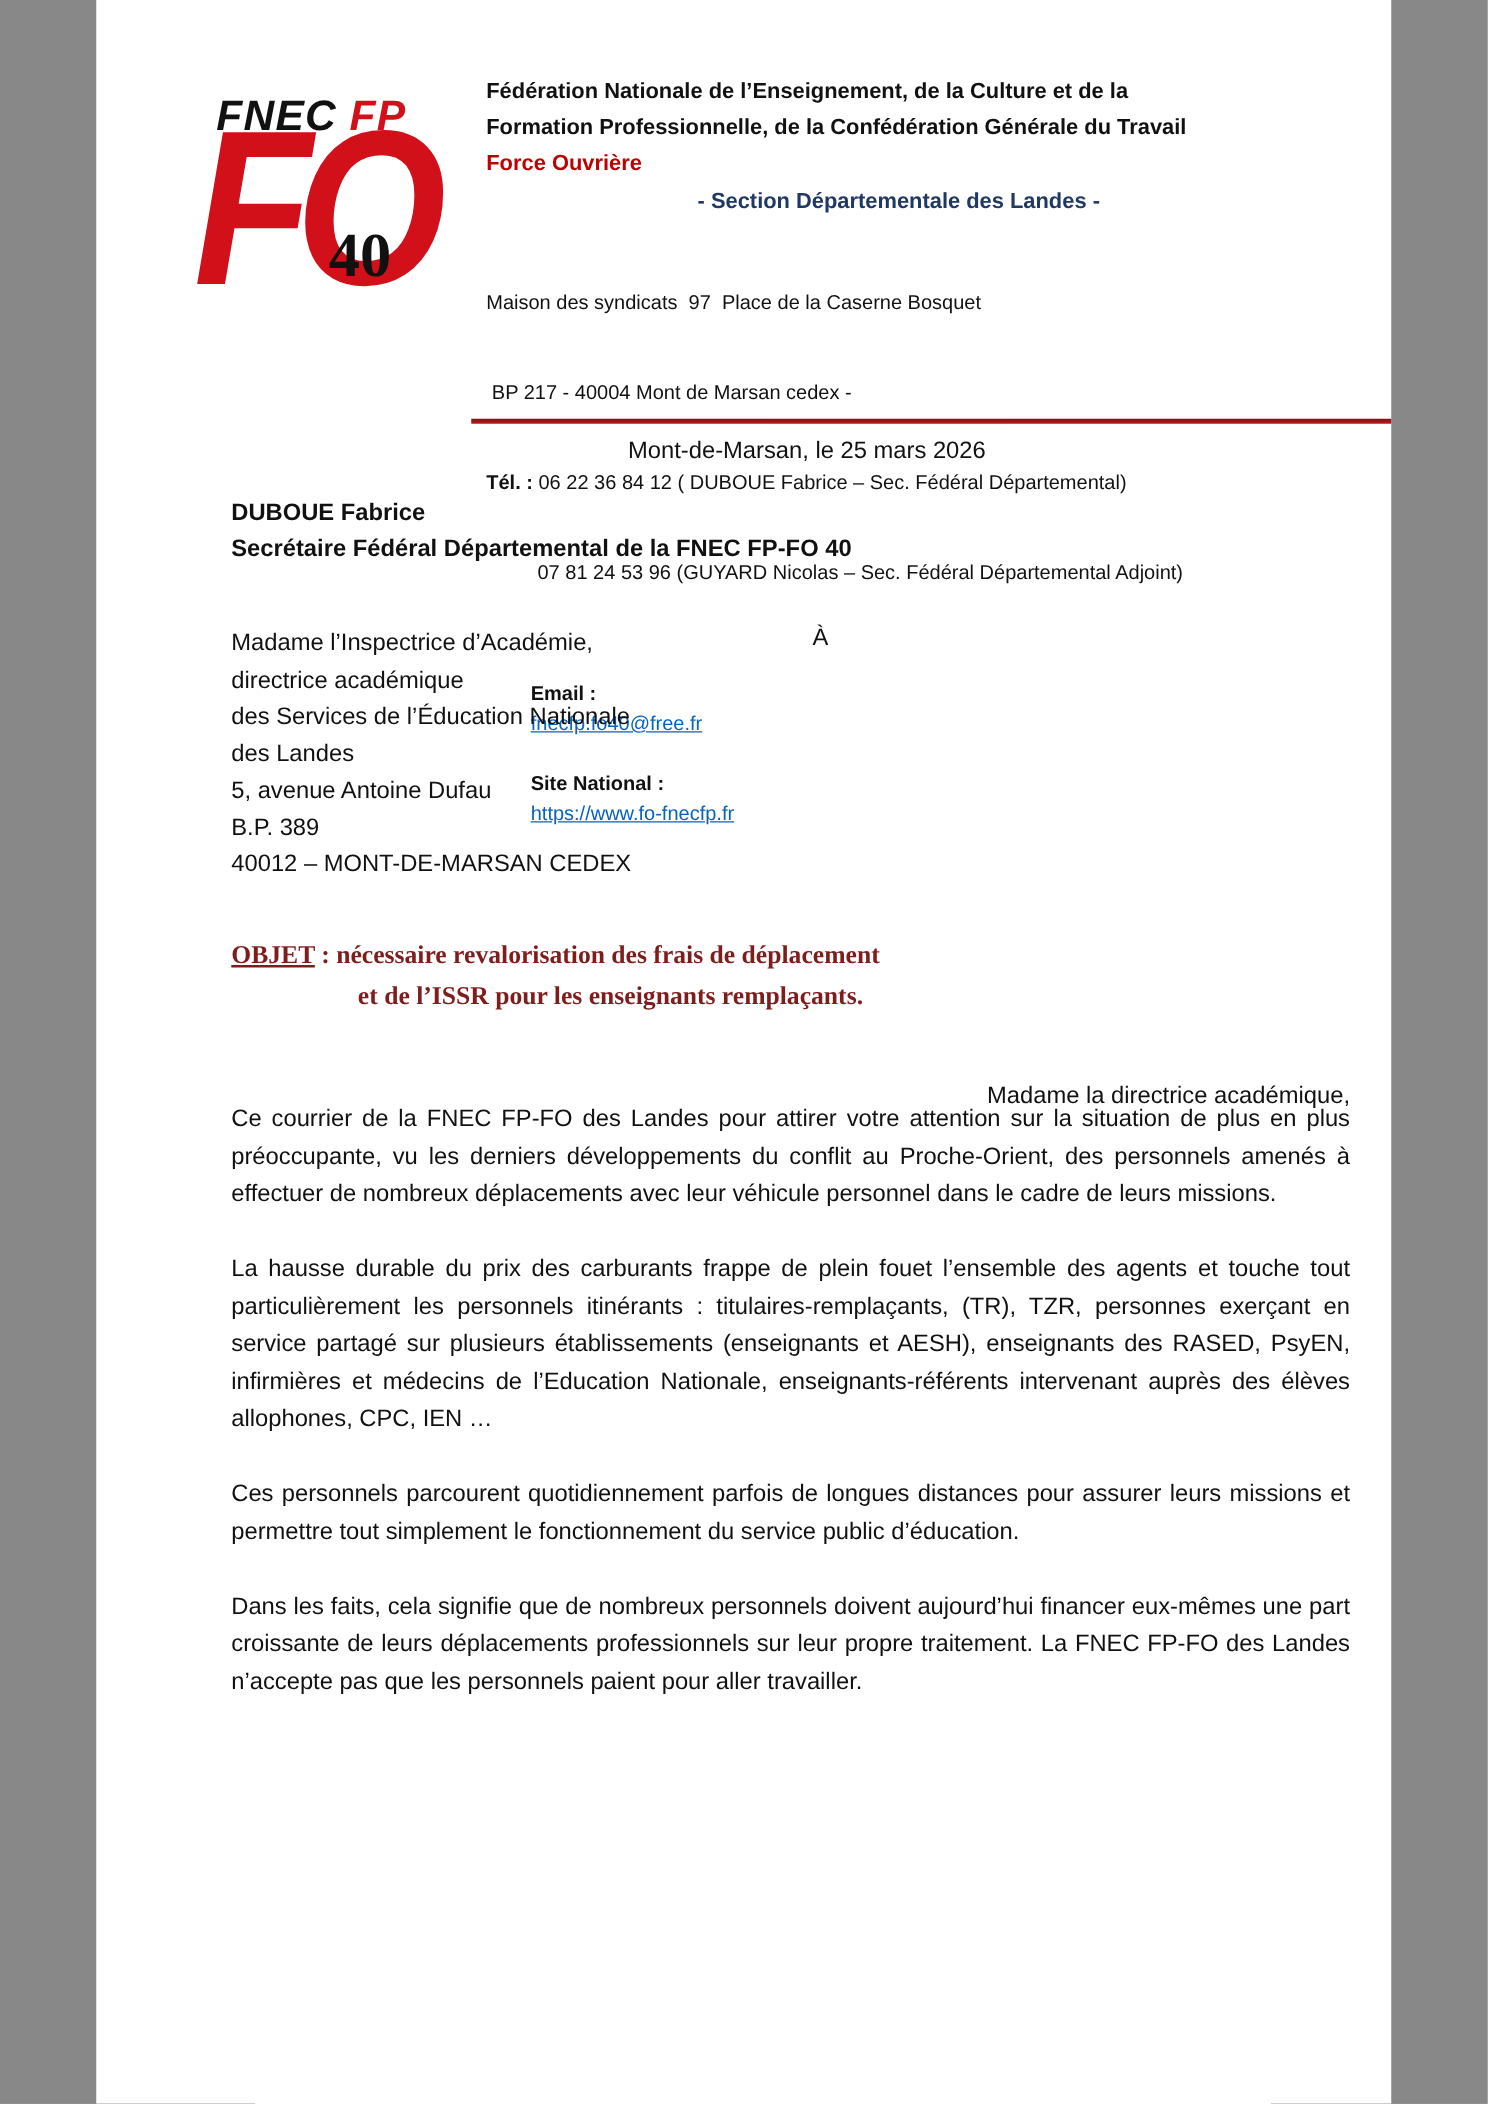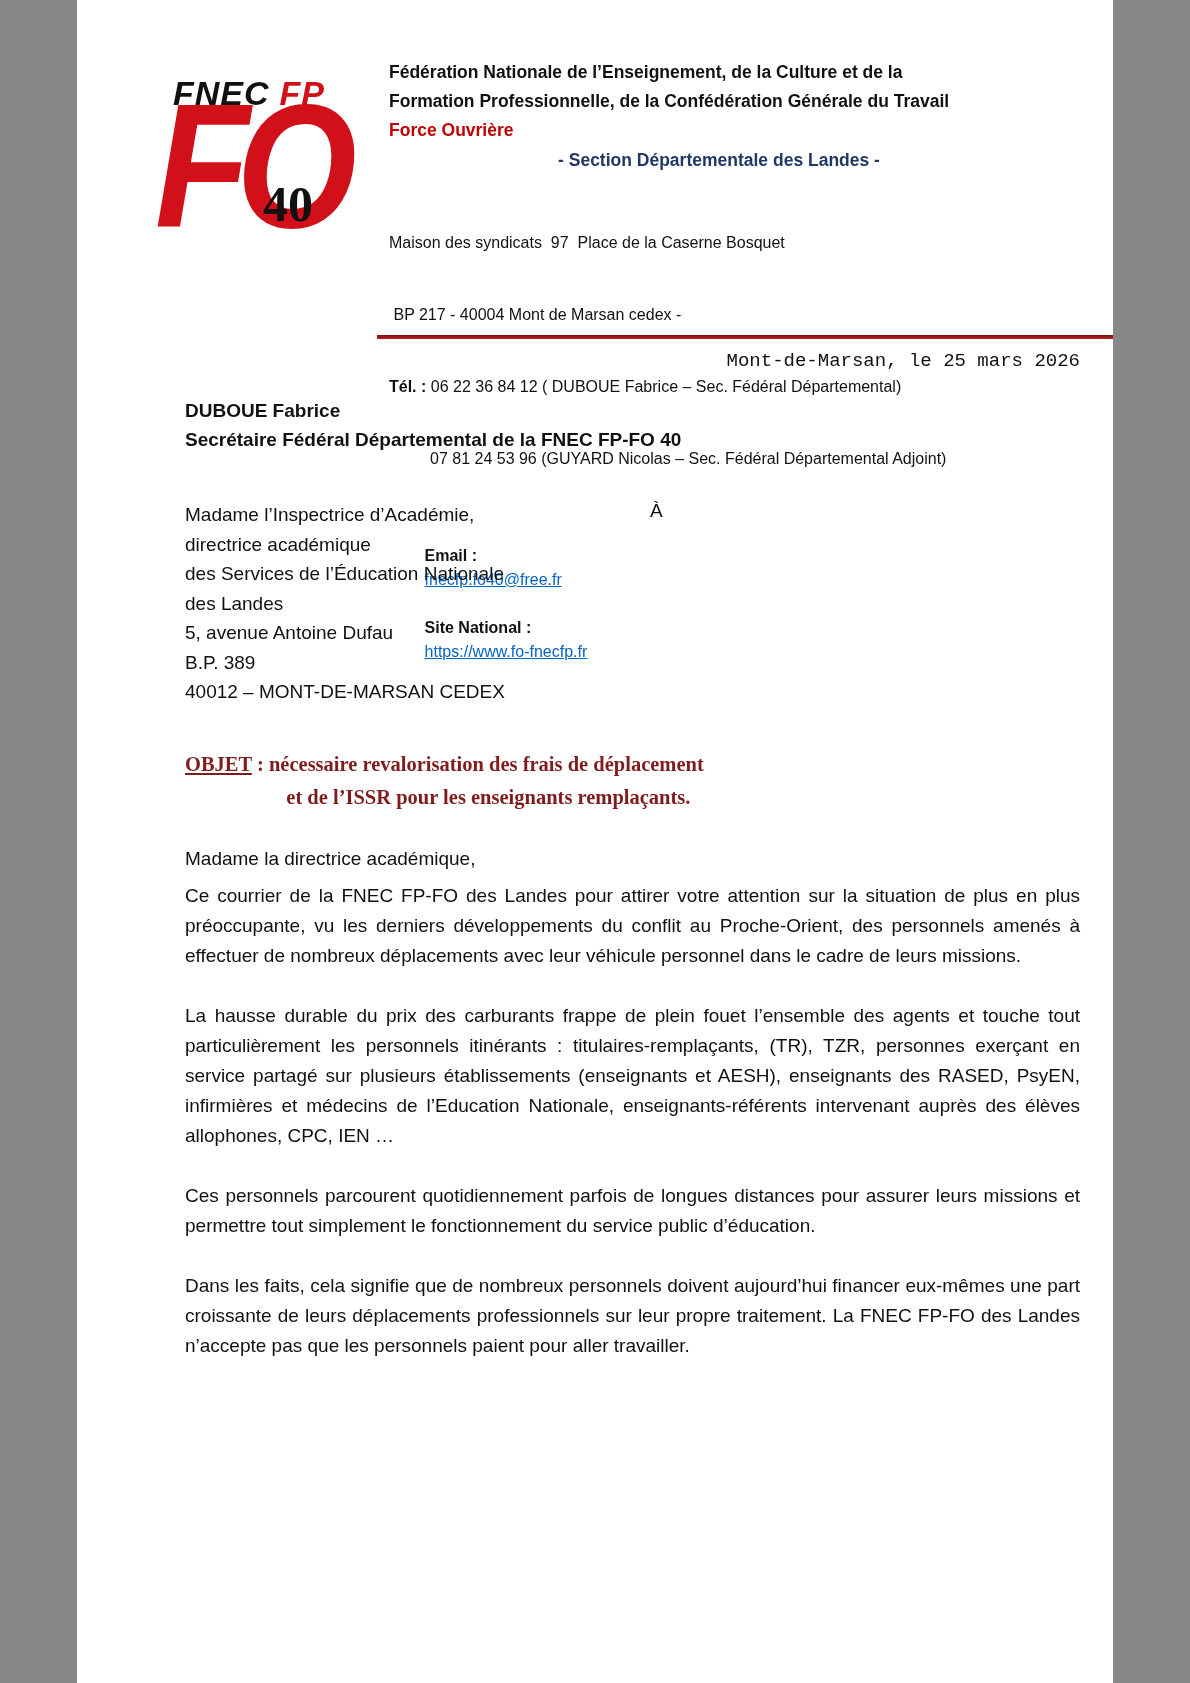--- a/index.html
+++ b/index.html
@@ -38,33 +38,33 @@
   .tel-indent{margin-left:41px;}
   .b{font-weight:bold;}
   .contact-line{margin-top:1px;}
   .contact-line .gap{display:inline-block;width:28px;}
   a.link{color:#0563c1;text-decoration:underline;cursor:pointer;}
   .red-rule{
     position:absolute;left:300px;top:335px;width:737px;height:4px;
     background:linear-gradient(#7a1410,#c0181c);
   }
   
-  .dateline{position:absolute;left:108px;top:350px;width:895px;text-align:right;font-size:19px;font-family:Liberation Mono, monospace;}
+  .dateline{position:absolute;left:121px;top:350px;width:895px;text-align:center;font-size:19px;}
   .sender{position:absolute;left:108px;top:396px;font-size:19px;font-weight:bold;line-height:29px;}
   .recipient-row{position:absolute;left:108px;top:500px;width:895px;}
   .a-prefix{position:absolute;left:465px;top:0;font-size:19px;}
   .recipient-block{font-size:19px;line-height:29.5px;}
   .objet{
     position:absolute;left:108px;top:748px;
     font-family:"Liberation Serif","DejaVu Serif",serif;
     font-size:20.5px;font-weight:bold;line-height:33px;color:#7f1d1d;text-align:center;
   }
   .objet .u{text-decoration:underline;}
   .objet-l2{margin-left:88px;}
-  .salutation{position:absolute;left:108px;top:848px;width:895px;text-align:left;font-size:19px;}
+  .salutation{position:absolute;left:108px;top:866px;width:895px;text-align:right;font-size:19px;}
   .body-text{position:absolute;left:108px;top:881px;width:895px;font-size:19px;line-height:30px;text-align:justify;}
   .body-text p{margin:0 0 30px 0;}
 </style>
 </head>
 <body>
 
 <div class="page">
 
   <div class="logo">
     <div class="logo-fo">FO</div>

